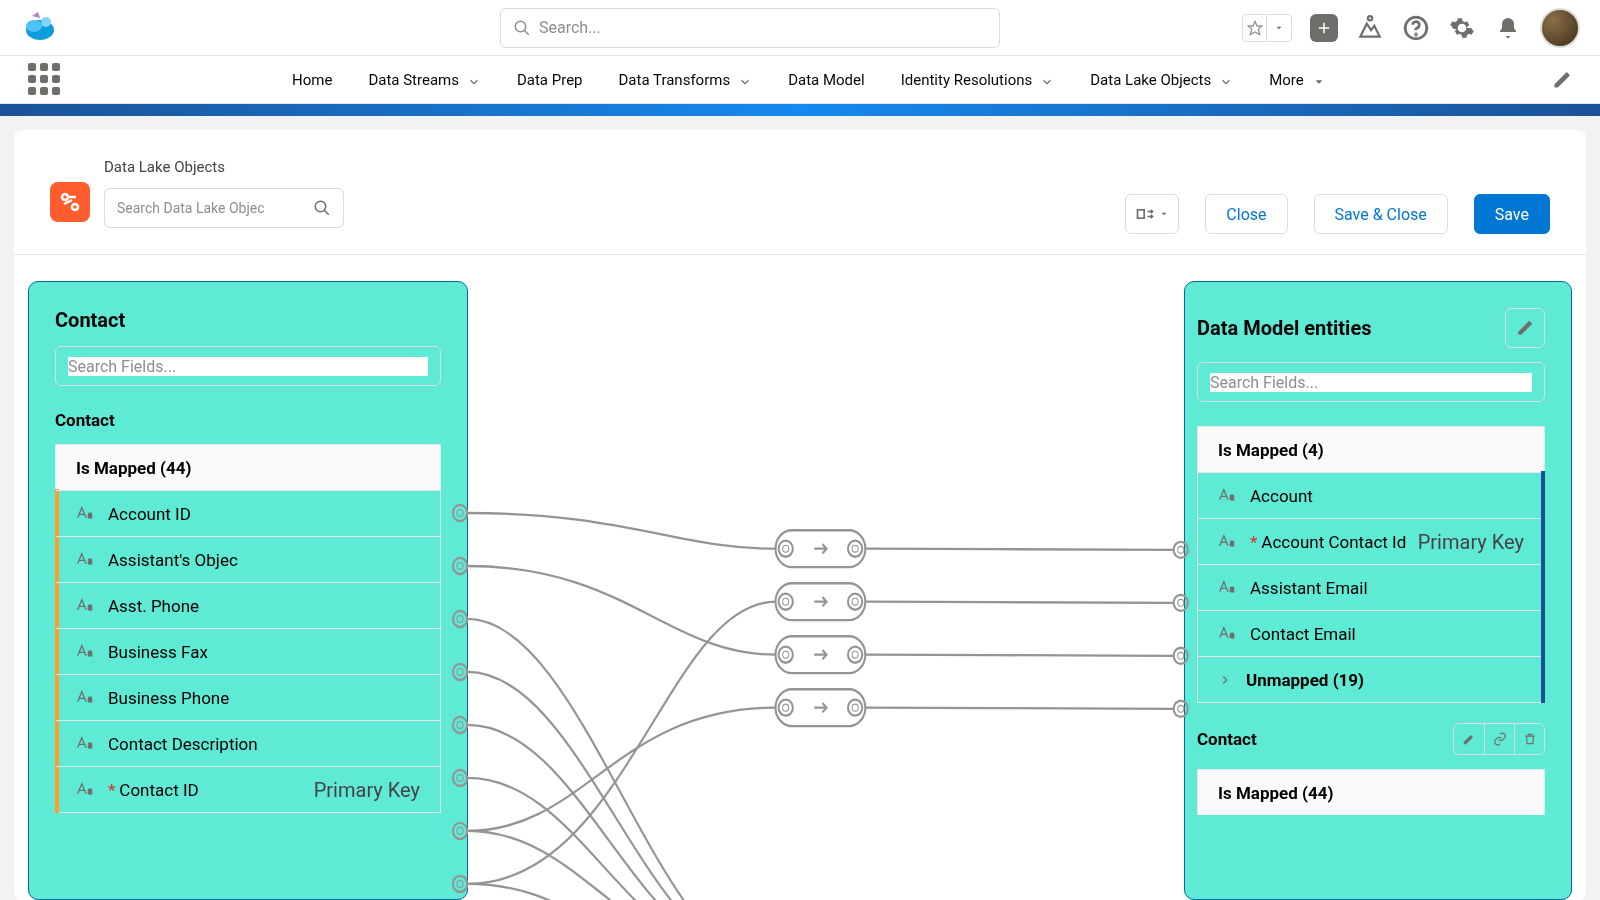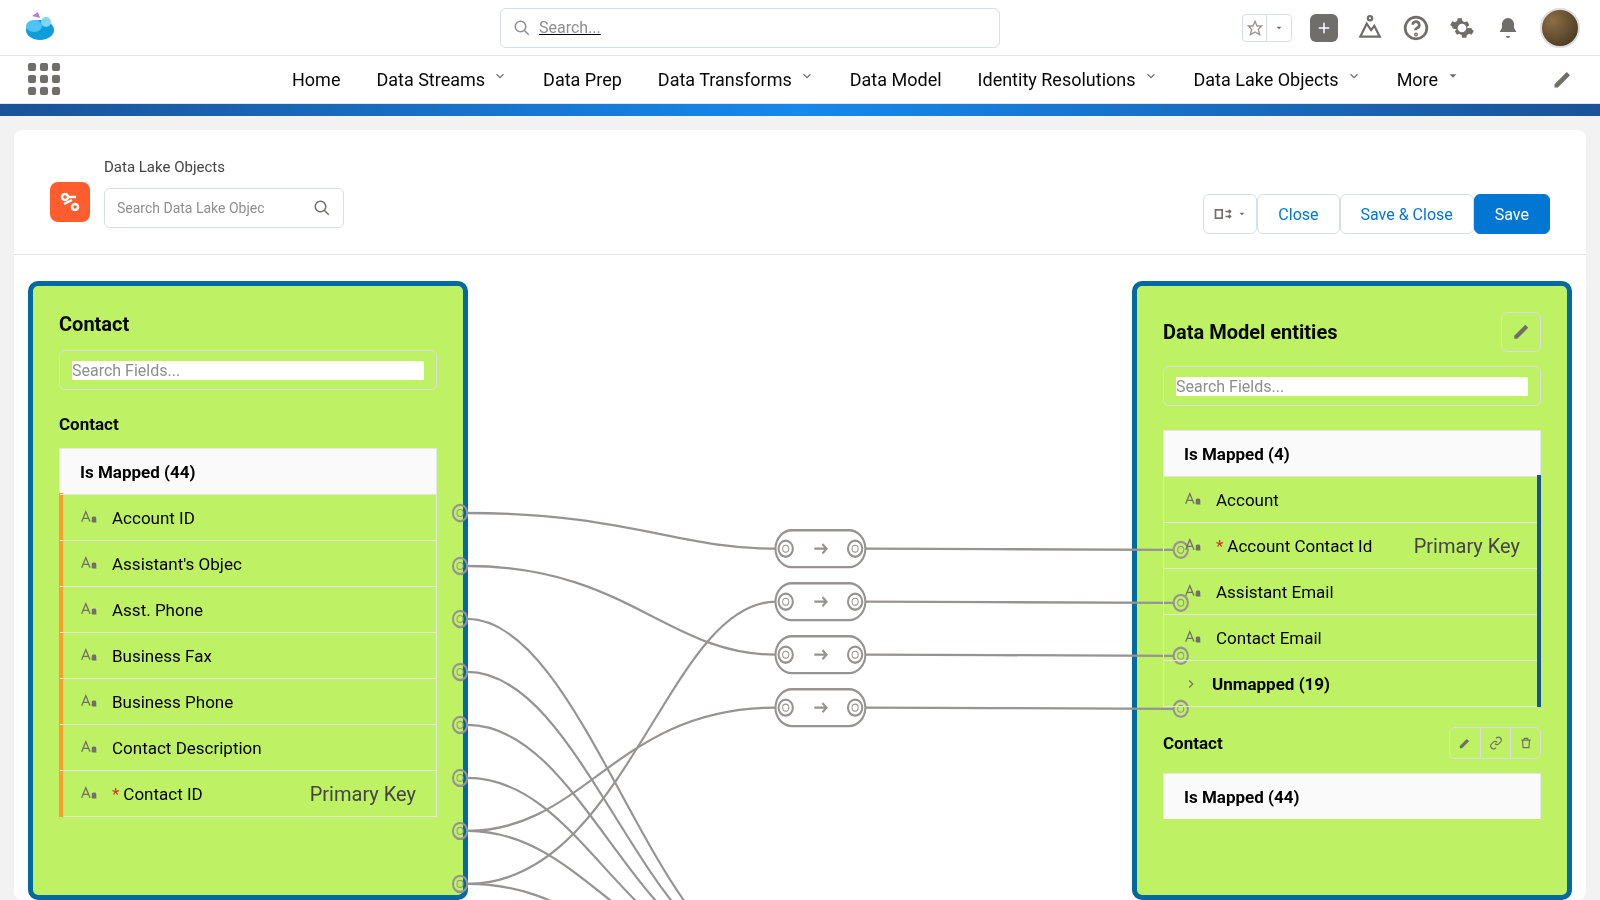--- a/index.html
+++ b/index.html
@@ -1,68 +1,68 @@
 <!DOCTYPE html>
 <html><head>
 <meta charset="utf-8">
 <style>
 * { box-sizing: border-box; margin: 0; padding: 0; font-family: -apple-system, BlinkMacSystemFont, "Segoe UI", Roboto, Helvetica, Arial, sans-serif; }
 body { background: #fff; width: 1600px; height: 900px; overflow: hidden; }
 
 
 .header { display: flex; align-items: center; height: 56px; padding: 0 20px; border-bottom: 1px solid #e5e5e5; }
 .logo-box { width: 40px; height: 40px; display: flex; align-items: center; justify-content: center; }
-.search-wrap { flex: 0 0 500px; margin-left: 440px; text-decoration: underline; }
+.search-wrap { flex: 0 0 500px; margin-left: 440px; }
 .search-box { position: relative; border: 1px solid #d8dde6; border-radius: 6px; height: 40px; display: flex; align-items: center; padding: 0 12px; }
 .search-box input { border: none; outline: none; font-size: 16px; width: 100%; margin-left: 8px; color: #333; }
 .search-box input::placeholder { color: #8e8e8e; }
 .header-icons { margin-left: auto; display: flex; align-items: center; gap: 18px; }
 .hicon { width: 28px; height: 28px; display: flex; align-items: center; justify-content: center; color: #706e6b; cursor: pointer; }
 .fav-box { display: flex; border: 1px solid #d8dde6; border-radius: 4px; overflow: hidden; }
 .fav-box .part { width: 24px; height: 26px; display: flex; align-items: center; justify-content: center; }
 .fav-box .part:first-child { border-right: 1px solid #d8dde6; }
 .add-btn { width: 28px; height: 28px; background: #706e6b; border-radius: 6px; display: flex; align-items: center; justify-content: center; color: #fff; }
 .avatar { width: 40px; height: 40px; border-radius: 50%; background: radial-gradient(circle at 30% 30%, #8b6f47, #3d2e1a); border: 2px solid #ddd; }
 
 
 .navrow { display: flex; align-items: center; height: 48px; padding: 0 28px; border-bottom: 1px solid #e5e5e5; }
 .app-dots { width: 34px; height: 34px; display: grid; grid-template-columns: repeat(3, 8px); grid-template-rows: repeat(3, 8px); gap: 4px; }
 .app-dots span { background: #706e6b; border-radius: 2px; }
 .nav-items { display: flex; gap: 36px; margin-left: 230px; }
-.nav-item { display: flex; align-items: flex-start; gap: 8px; font-size: 18px; color: #080707; cursor: pointer; }
+.nav-item { display: flex; align-items: flex-end; gap: 8px; font-size: 15px; color: #080707; cursor: pointer; }
 .nav-chev { width: 14px; height: 14px; }
 .edit-pencil { margin-left: auto; color: #706e6b; }
 
 
 .bluestrip { height: 12px; background: linear-gradient(90deg, #1b5297 0%, #1589ee 50%, #1b5297 100%); }
 
 
 .page { background: #f3f2f2; padding: 14px 14px 0 14px; height: calc(900px - 56px - 48px - 12px); }
 .pagecard { background: #fff; border-radius: 8px; height: 100%; overflow: hidden; display: flex; flex-direction: column; }
 
 
 .phead { padding: 28px 36px 20px 36px; display: flex; align-items: flex-start; border-bottom: 1px solid #e5e5e5; }
 .phead-icon { width: 40px; height: 40px; background: #ff5d2d; border-radius: 8px; display: flex; align-items: center; justify-content: center; margin-right: 14px; margin-top: 24px; }
 .phead-titles { display: flex; flex-direction: column; }
 .ph-crumb { font-size: 15px; color: #444; }
 .ph-title { font-size: 22px; font-weight: 700; color: #080707; margin-top: 2px; }
 .ph-search { margin-top: 12px; border: 1px solid #d8dde6; border-radius: 6px; height: 40px; width: 240px; display: flex; align-items: center; padding: 0 12px; }
 .ph-search input { border: none; outline: none; font-size: 14px; width: 100%; }
 .ph-search input::placeholder { color: #8e8e8e; }
-.ph-actions { margin-left: auto; display: flex; gap: 0; align-items: center; margin-top: 36px; }
+.ph-actions { margin-left: auto; display: flex; gap: 26px; align-items: center; margin-top: 36px; }
 .btn { height: 40px; padding: 0 20px; border-radius: 6px; border: 1px solid #d8dde6; background: #fff; font-size: 16px; display: flex; align-items: center; cursor: pointer; }
 .btn.link { color: #0176d3; }
 .btn.primary { background: #0176d3; color: #fff; border-color: #0176d3; }
 .btn-icon { width: 54px; padding: 0; justify-content: center; gap: 4px; color: #706e6b; }
 
 
 .canvas { flex: 1; position: relative; display: flex; padding: 26px 14px 0 14px; gap: 0; }
-.leftpanel, .rightpanel { border: 5px solid #0369a1; border-radius: 10px; background: #bef264; padding: 26px 26px 0 26px; display: flex; flex-direction: column; }
+.leftpanel, .rightpanel { border: 1px solid #0369a1; border-radius: 10px; background: #5eead4; padding: 26px 26px 0 26px; display: flex; flex-direction: column; }
 .leftpanel { width: 440px; }
-.rightpanel { width: 440px; margin-left: auto; }
+.rightpanel { width: 388px; margin-left: auto; padding-left: 12px; }
 .panel-title { font-size: 20px; font-weight: 700; color: #080707; margin-bottom: 14px; display: flex; align-items: center; }
 .panel-title .edit-sq { margin-left: auto; width: 40px; height: 40px; border: 1px solid #d8dde6; border-radius: 6px; display: flex; align-items: center; justify-content: center; color: #706e6b; cursor: pointer; }
 .field-search { border: 1px solid #d8dde6; border-radius: 6px; height: 40px; display: flex; align-items: center; padding: 0 12px; margin-bottom: 24px; }
 .field-search input { border: none; outline: none; font-size: 16px; width: 100%; }
 .field-search input::placeholder { color: #8e8e8e; }
 .section-label { font-size: 17px; font-weight: 700; color: #080707; margin-bottom: 14px; display: flex; align-items: center; }
 .section-actions { margin-left: auto; display: flex; border: 1px solid #d8dde6; border-radius: 6px; overflow: hidden; }
 .section-actions .sa { width: 30px; height: 30px; display: flex; align-items: center; justify-content: center; color: #706e6b; cursor: pointer; }
 .section-actions .sa + .sa { border-left: 1px solid #d8dde6; }
 

